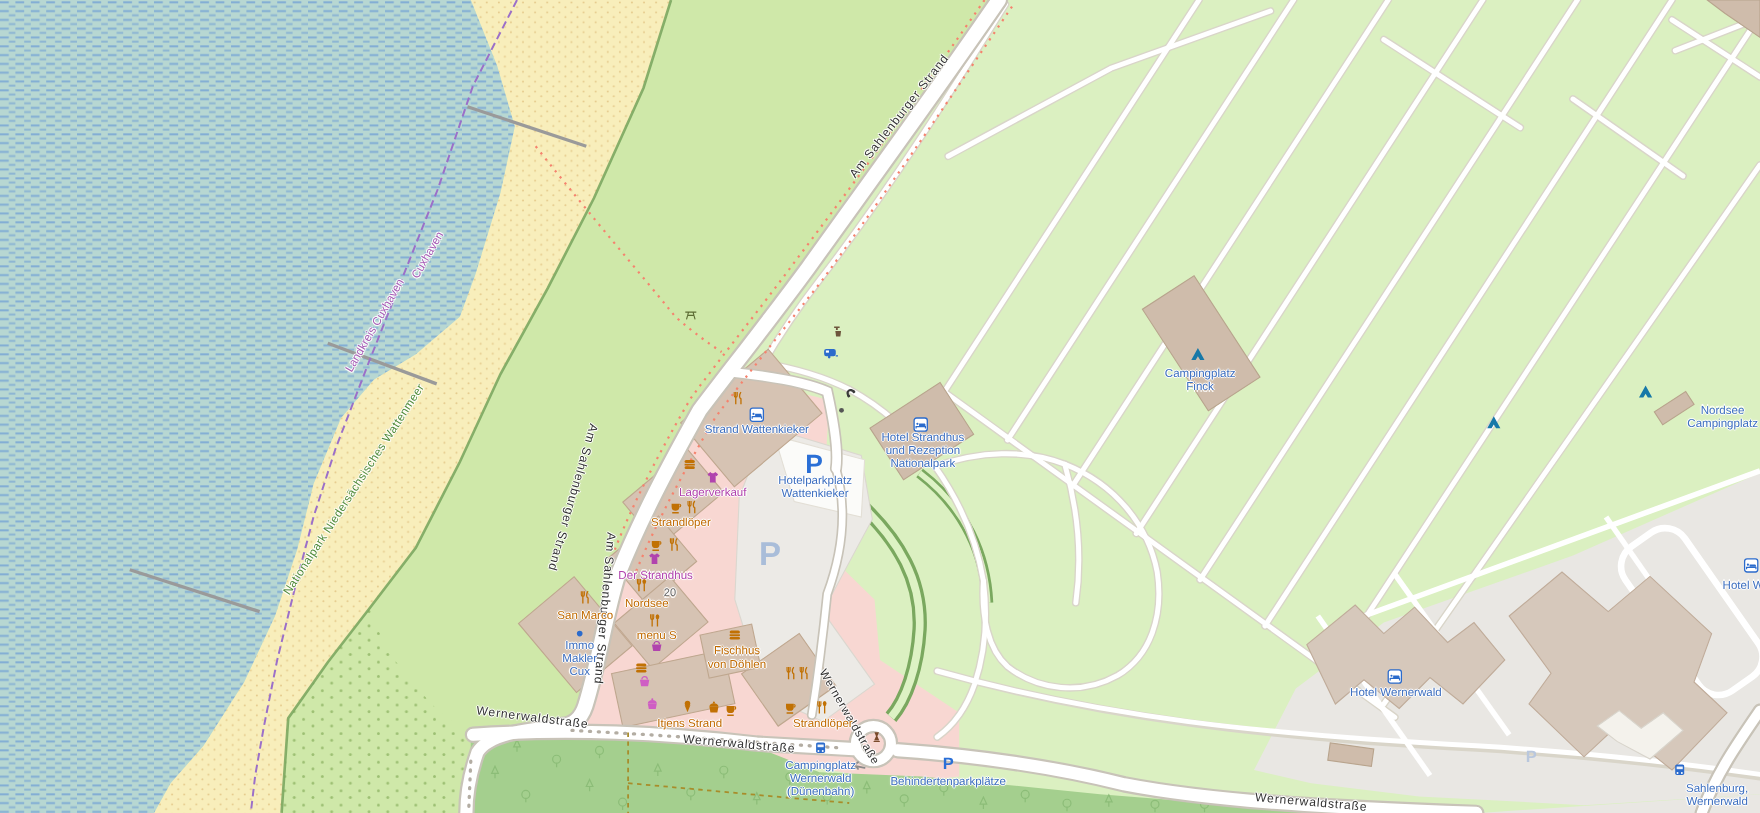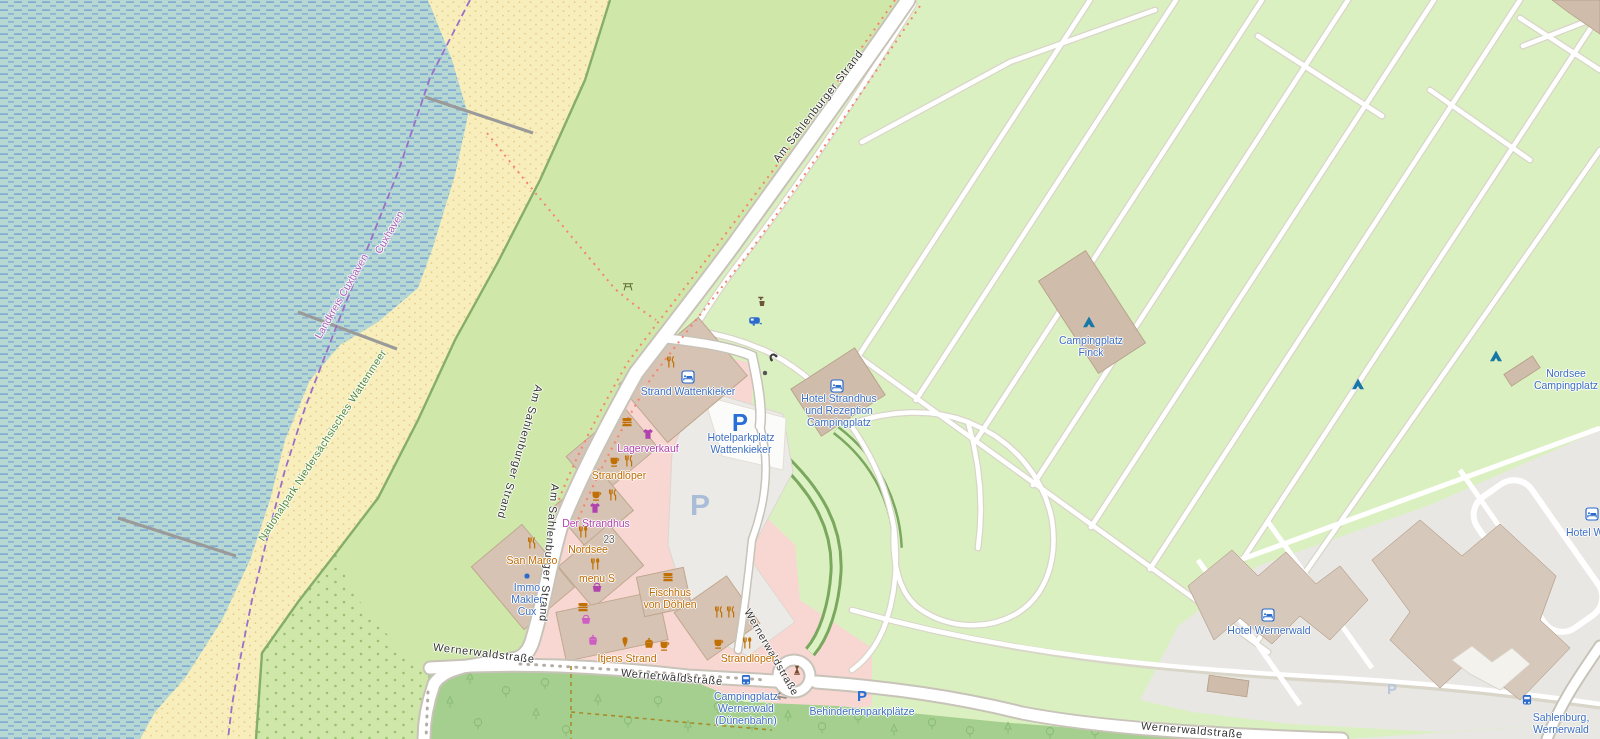--- a/index.html
+++ b/index.html
@@ -323,34 +323,34 @@
 <div class="lbl greenL" style="left:322px;top:445px;--r:-57deg;width:300px">Nationalpark Niedersächsisches Wattenmeer</div>
 <div class="lbl purpL" style="left:341px;top:296px;--r:-60deg;width:140px">Landkreis Cuxhaven</div>
 <div class="lbl purpL" style="left:389px;top:232px;--r:-60deg">Cuxhaven</div>
 
 <div class="lbl blueL" style="left:688px;top:391px">Strand Wattenkieker</div>
 <div class="lbl blueL" style="left:741px;top:443px">Hotelparkplatz
 Wattenkieker</div>
 <div class="lbl magL" style="left:648px;top:448px">Lagerverkauf</div>
 <div class="lbl orgL" style="left:619px;top:475px">Strandlöper</div>
 <div class="lbl magL" style="left:596px;top:523px">Der Strandhus</div>
-<div class="lbl grayL" style="left:609px;top:540px;font-size:10px">23</div>
+<div class="lbl grayL" style="left:609px;top:540px;font-size:10px">20</div>
 <div class="lbl orgL" style="left:588px;top:549px">Nordsee</div>
 <div class="lbl orgL" style="left:532px;top:560px">San Marco</div>
 <div class="lbl blueL" style="left:527px;top:599px">Immo
 Makler
 Cux</div>
 <div class="lbl orgL" style="left:597px;top:578px">menu S</div>
 <div class="lbl orgL" style="left:670px;top:598px">Fischhus
 von Döhlen</div>
 <div class="lbl orgL" style="left:627px;top:658px">Itjens Strand</div>
 <div class="lbl orgL" style="left:748px;top:658px">Strandlöper</div>
 <div class="lbl blueL" style="left:839px;top:410px">Hotel Strandhus
 und Rezeption
-Campingplatz</div>
+Nationalpark</div>
 <div class="lbl blueL" style="left:1091px;top:346px">Campingplatz
 Finck</div>
 <div class="lbl blueL" style="left:1566px;top:379px">Nordsee
 Campingplatz</div>
 <div class="lbl blueL" style="left:1269px;top:630px">Hotel Wernerwald</div>
 <div class="lbl blueL cut" style="left:1566px;top:526px">Hotel We</div>
 <div class="lbl blueL" style="left:746px;top:708px">Campingplatz
 Wernerwald
 (Dünenbahn)</div>
 <div class="lbl blueL" style="left:862px;top:711px">Behindertenparkplätze</div>

